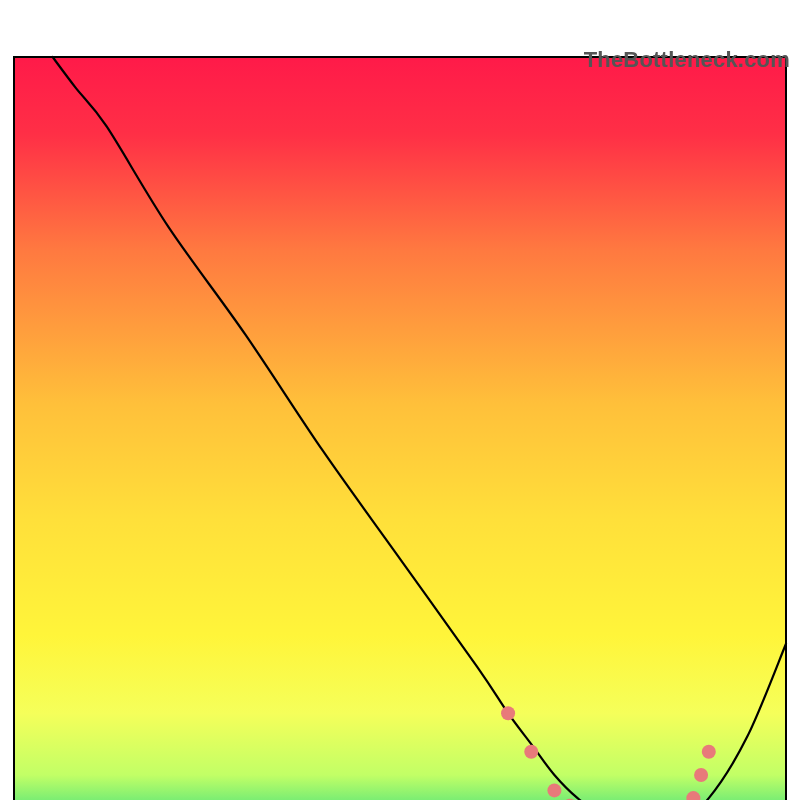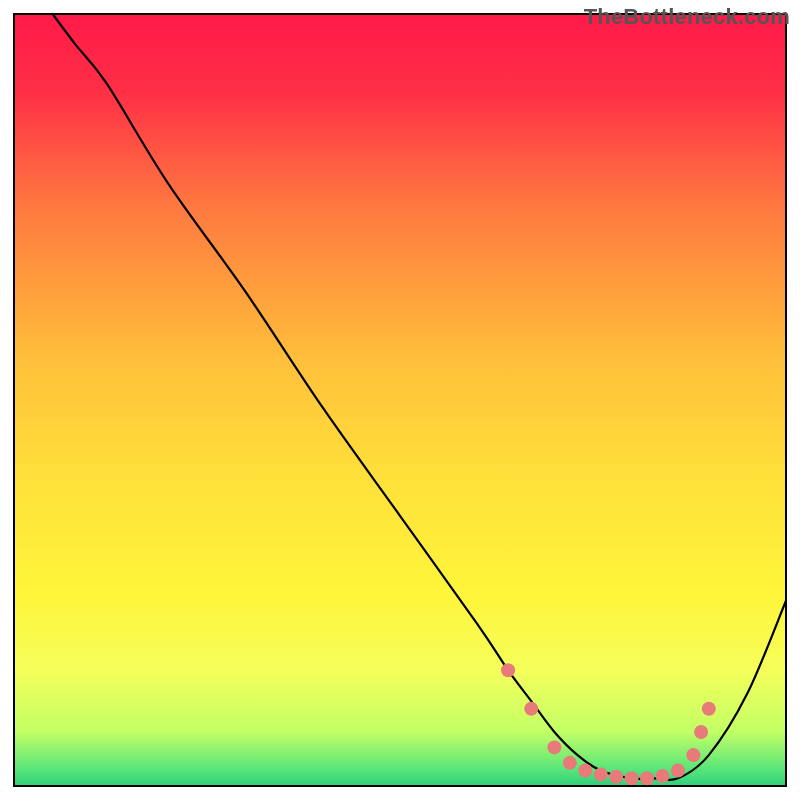--- a/index.html
+++ b/index.html
@@ -8,20 +8,21 @@
     width: 800px;
     height: 800px;
     overflow: hidden;
     background: #ffffff;
     font-family: Arial, Helvetica, sans-serif;
   }
   .chart-container {
     position: relative;
     width: 800px;
     height: 612px;
+    margin-top: 43px;
   }
   .watermark {
     position: absolute;
     top: 4px;
     right: 10px;
     font-size: 22px;
     font-weight: 600;
     color: #555555;
     letter-spacing: 0.2px;
     z-index: 20;

